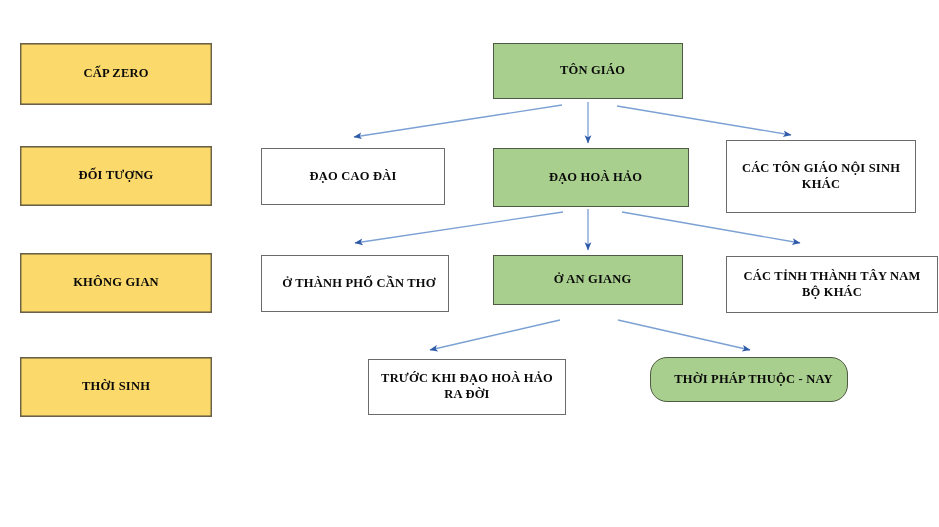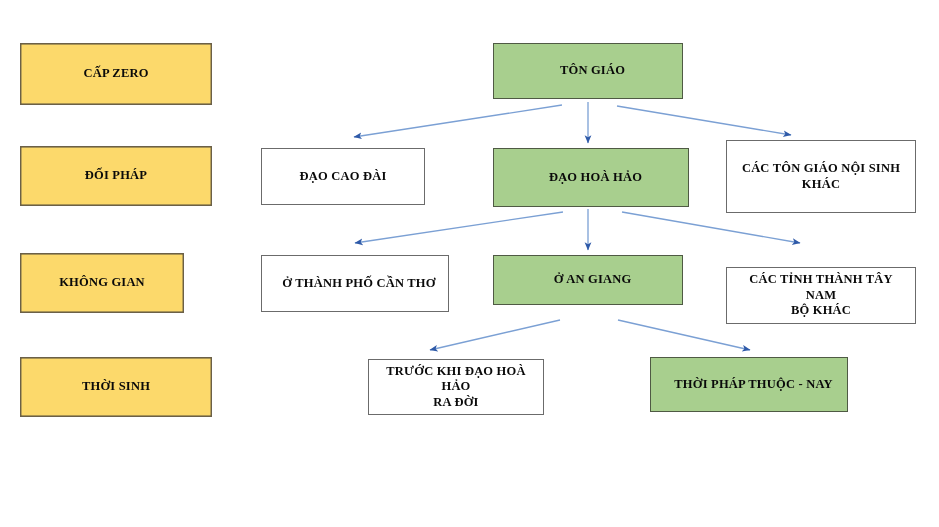--- a/index.html
+++ b/index.html
@@ -79,53 +79,53 @@
         <line x1="560" y1="320" x2="430" y2="350" stroke="#7ba0d4" stroke-width="1.3" marker-end="url(#arrowhead)"></line>
         <line x1="618" y1="320" x2="750" y2="350" stroke="#7ba0d4" stroke-width="1.3" marker-end="url(#arrowhead)"></line>
       </g>
   </svg>
 
   <div id="nodes-layer">
       <div class="node level-label" style="left: 20px; top: 43px; width: 192px; height: 62px;">
         <span class="node-text">CẤP ZERO</span>
       </div>
       <div class="node level-label" style="left: 20px; top: 146px; width: 192px; height: 60px;">
-        <span class="node-text">ĐỐI PHÁP</span>
+        <span class="node-text">ĐỐI TƯỢNG</span>
       </div>
-      <div class="node level-label" style="left: 20px; top: 253px; width: 164px; height: 60px;">
+      <div class="node level-label" style="left: 20px; top: 253px; width: 192px; height: 60px;">
         <span class="node-text">KHÔNG GIAN</span>
       </div>
       <div class="node level-label" style="left: 20px; top: 357px; width: 192px; height: 60px;">
         <span class="node-text">THỜI SINH</span>
       </div>
       <div class="node green" style="left: 493px; top: 43px; width: 190px; height: 56px;">
         <span class="node-text">TÔN GIÁO</span>
       </div>
-      <div class="node white" style="left: 261px; top: 148px; width: 164px; height: 57px;">
+      <div class="node white" style="left: 261px; top: 148px; width: 184px; height: 57px;">
         <span class="node-text">ĐẠO CAO ĐÀI</span>
       </div>
       <div class="node green" style="left: 493px; top: 148px; width: 196px; height: 59px;">
         <span class="node-text">ĐẠO HOÀ HẢO</span>
       </div>
       <div class="node white" style="left: 726px; top: 140px; width: 190px; height: 73px;">
         <span class="node-text">CÁC TÔN GIÁO NỘI SINH
 KHÁC</span>
       </div>
       <div class="node white" style="left: 261px; top: 255px; width: 188px; height: 57px; padding-left: 14px;">
         <span class="node-text">Ở THÀNH PHỐ CẦN THƠ</span>
       </div>
       <div class="node green" style="left: 493px; top: 255px; width: 190px; height: 50px;">
         <span class="node-text">Ở AN GIANG</span>
       </div>
-      <div class="node white" style="left: 726px; top: 267px; width: 190px; height: 57px;">
+      <div class="node white" style="left: 726px; top: 256px; width: 212px; height: 57px;">
         <span class="node-text">CÁC TỈNH THÀNH TÂY NAM
 BỘ KHÁC</span>
       </div>
-      <div class="node white" style="left: 368px; top: 359px; width: 176px; height: 56px;">
+      <div class="node white" style="left: 368px; top: 359px; width: 198px; height: 56px;">
         <span class="node-text">TRƯỚC KHI ĐẠO HOÀ HẢO
 RA ĐỜI</span>
       </div>
-      <div class="node green" style="left: 650px; top: 357px; width: 198px; height: 55px;">
+      <div class="node green" style="left: 650px; top: 357px; width: 198px; height: 45px; border-radius: 17px;">
         <span class="node-text">THỜI PHÁP THUỘC - NAY</span>
       </div>
     </div>
 
 </div>
 
 </body></html>

